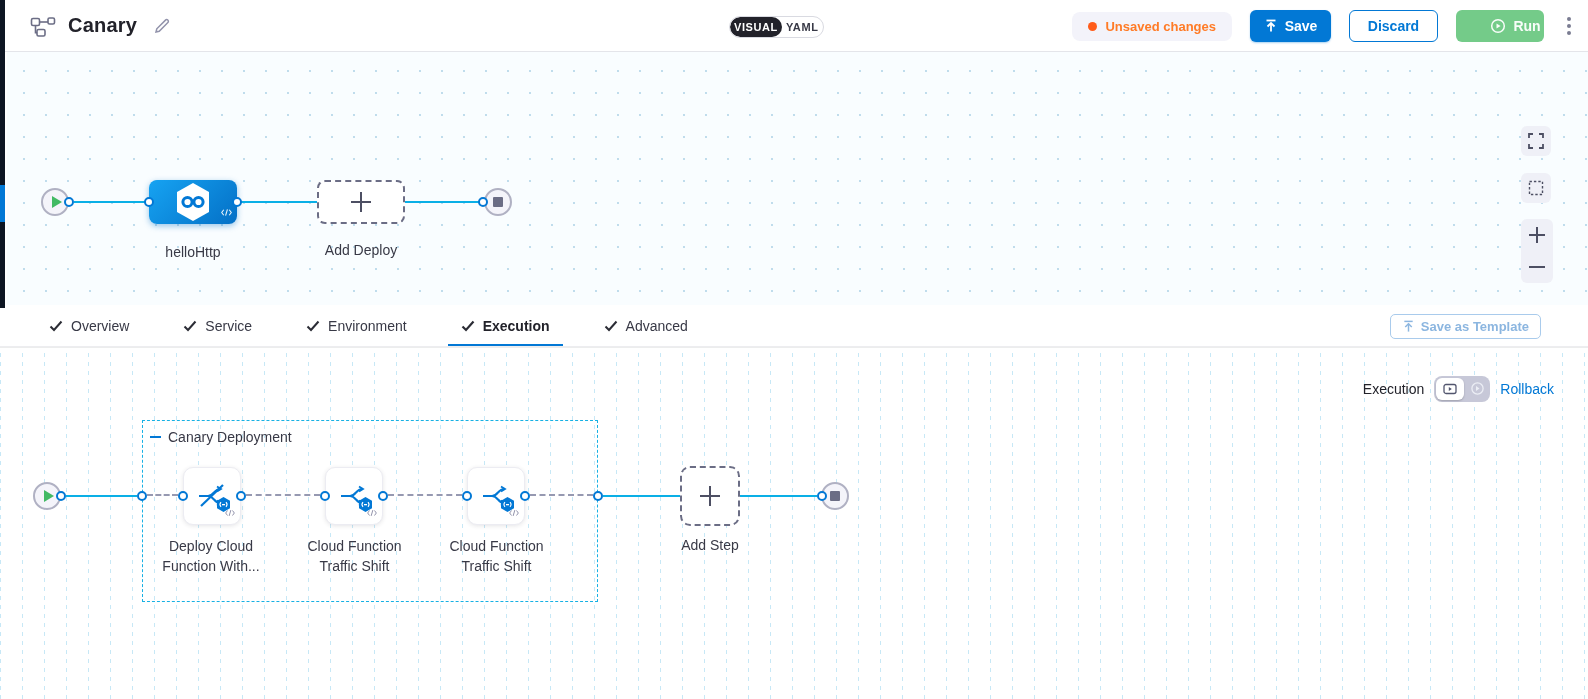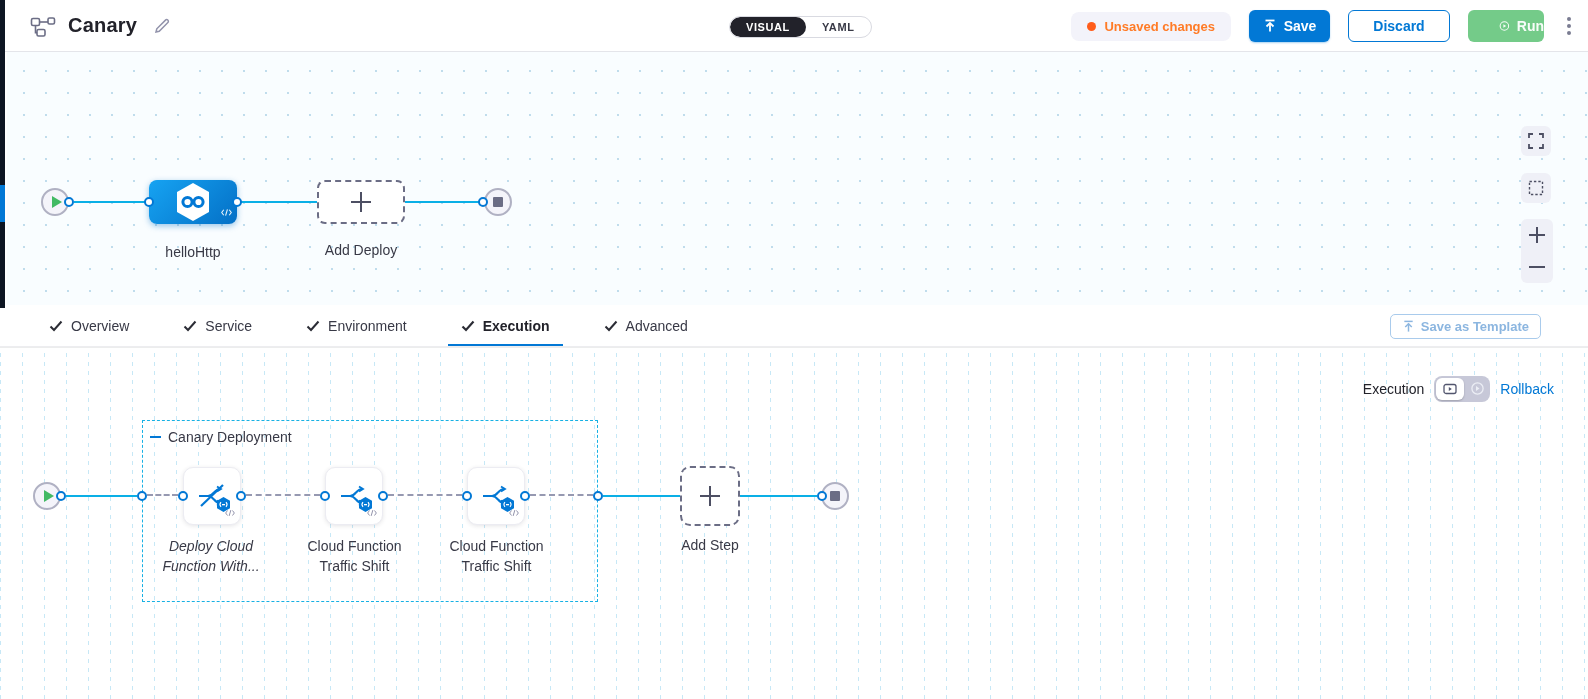--- a/index.html
+++ b/index.html
@@ -14,34 +14,34 @@
   
   .header { position:absolute; left:0; top:0; width:1588px; height:52px; background:#fff;
     border-bottom:1px solid #e4e5ea; z-index:30; display:flex; align-items:center; }
   .hdr-left { display:flex; align-items:center; gap:12px; padding-left:30px; }
   .pipeline-glyph { display:flex; }
   .page-title { font-size:20px; font-weight:bold; color:#22222a; letter-spacing:.2px; }
   .edit-pencil { display:flex; margin-left:4px; cursor:pointer; }
 
   .mode-toggle { position:absolute; left:729px; top:16px; display:flex; height:22px;
     border:1px solid #d9dae1; border-radius:11px; background:#fff; overflow:hidden; }
-  .mode-seg { display:flex; align-items:center; justify-content:center; padding:0 16px;
+  .mode-seg { display:flex; align-items:center; justify-content:center; padding:0 4px;
     font-size:11px; font-weight:bold; letter-spacing:.6px; color:#383946; cursor:pointer; }
   .mode-seg.active { background:#22222a; color:#fff; border-radius:11px; }
 
   .hdr-right { position:absolute; right:12px; top:0; height:52px; display:flex; align-items:center; gap:18px; }
   .unsaved-badge { display:flex; align-items:center; gap:8px; background:#f3f3fa; border-radius:8px;
     height:29px; padding:0 16px; }
   .unsaved-dot { width:9px; height:9px; border-radius:50%; background:#ff5c1a; }
   .unsaved-text { font-size:13px; font-weight:bold; color:#ff7b26; }
   .btn { display:flex; align-items:center; justify-content:center; gap:7px; height:32px;
     border-radius:6px; font-size:14px; font-weight:bold; cursor:pointer; }
   .btn-save { background:#0278d5; color:#fff; width:81px; box-shadow:0 1px 2px rgba(2,120,213,.35); }
-  .btn-discard { background:#fff; color:#0278d5; border:1.5px solid #0278d5; width:102px;align-items:center; }
-  .btn-run { background:#74cb89; color:rgba(255,255,255,.95); width:76px;padding-left:31px; }
+  .btn-discard { background:#fff; color:#0278d5; border:1.5px solid #0278d5; width:89px;align-items:center; }
+  .btn-run { background:#74cb89; color:rgba(255,255,255,.95); width:88px;padding-left:31px; }
   .kebab { display:flex; flex-direction:column; gap:3px; padding:6px 5px; cursor:pointer; }
   .kebab i { width:4px; height:4px; border-radius:50%; background:#7a7c92; }
 
   
   .stage-canvas { position:absolute; left:7px; top:52px; width:1588px; height:253px;
     background-color:#f9fdff;
     background-image:radial-gradient(circle, rgba(42,134,188,.28) 1px, transparent 1.4px);
     background-size:22px 22px; background-position:6px 8px; }
   .exec-canvas { position:absolute; left:0; top:347px; width:1588px; height:352px; background:#fff;
     background-image:
@@ -404,19 +404,19 @@
 
     <div class="add-box" style="left:680px;top:118px;width:60px;height:60px;border-radius:10px;">
       <span class="plus-icon"></span>
     </div>
 
     <div class="port" style="left:817px;top:143px;"></div>
     <div class="terminal" style="left:821px;top:134px;">
       <span class="stop-sq"></span>
     </div>
 
-    <div class="node-label" style="left:146px;top:188px;width:130px;font-style:italic;">Deploy Cloud Function With...</div>
+    <div class="node-label" style="left:146px;top:188px;width:130px;">Deploy Cloud Function With...</div>
     <div class="node-label" style="left:292px;top:188px;width:125px;">Cloud Function Traffic Shift</div>
     <div class="node-label" style="left:434px;top:188px;width:125px;">Cloud Function Traffic Shift</div>
     <div class="node-label" style="left:660px;top:187px;width:100px;">Add Step</div>
   </div>
 
 </div>
 
 </body></html>

